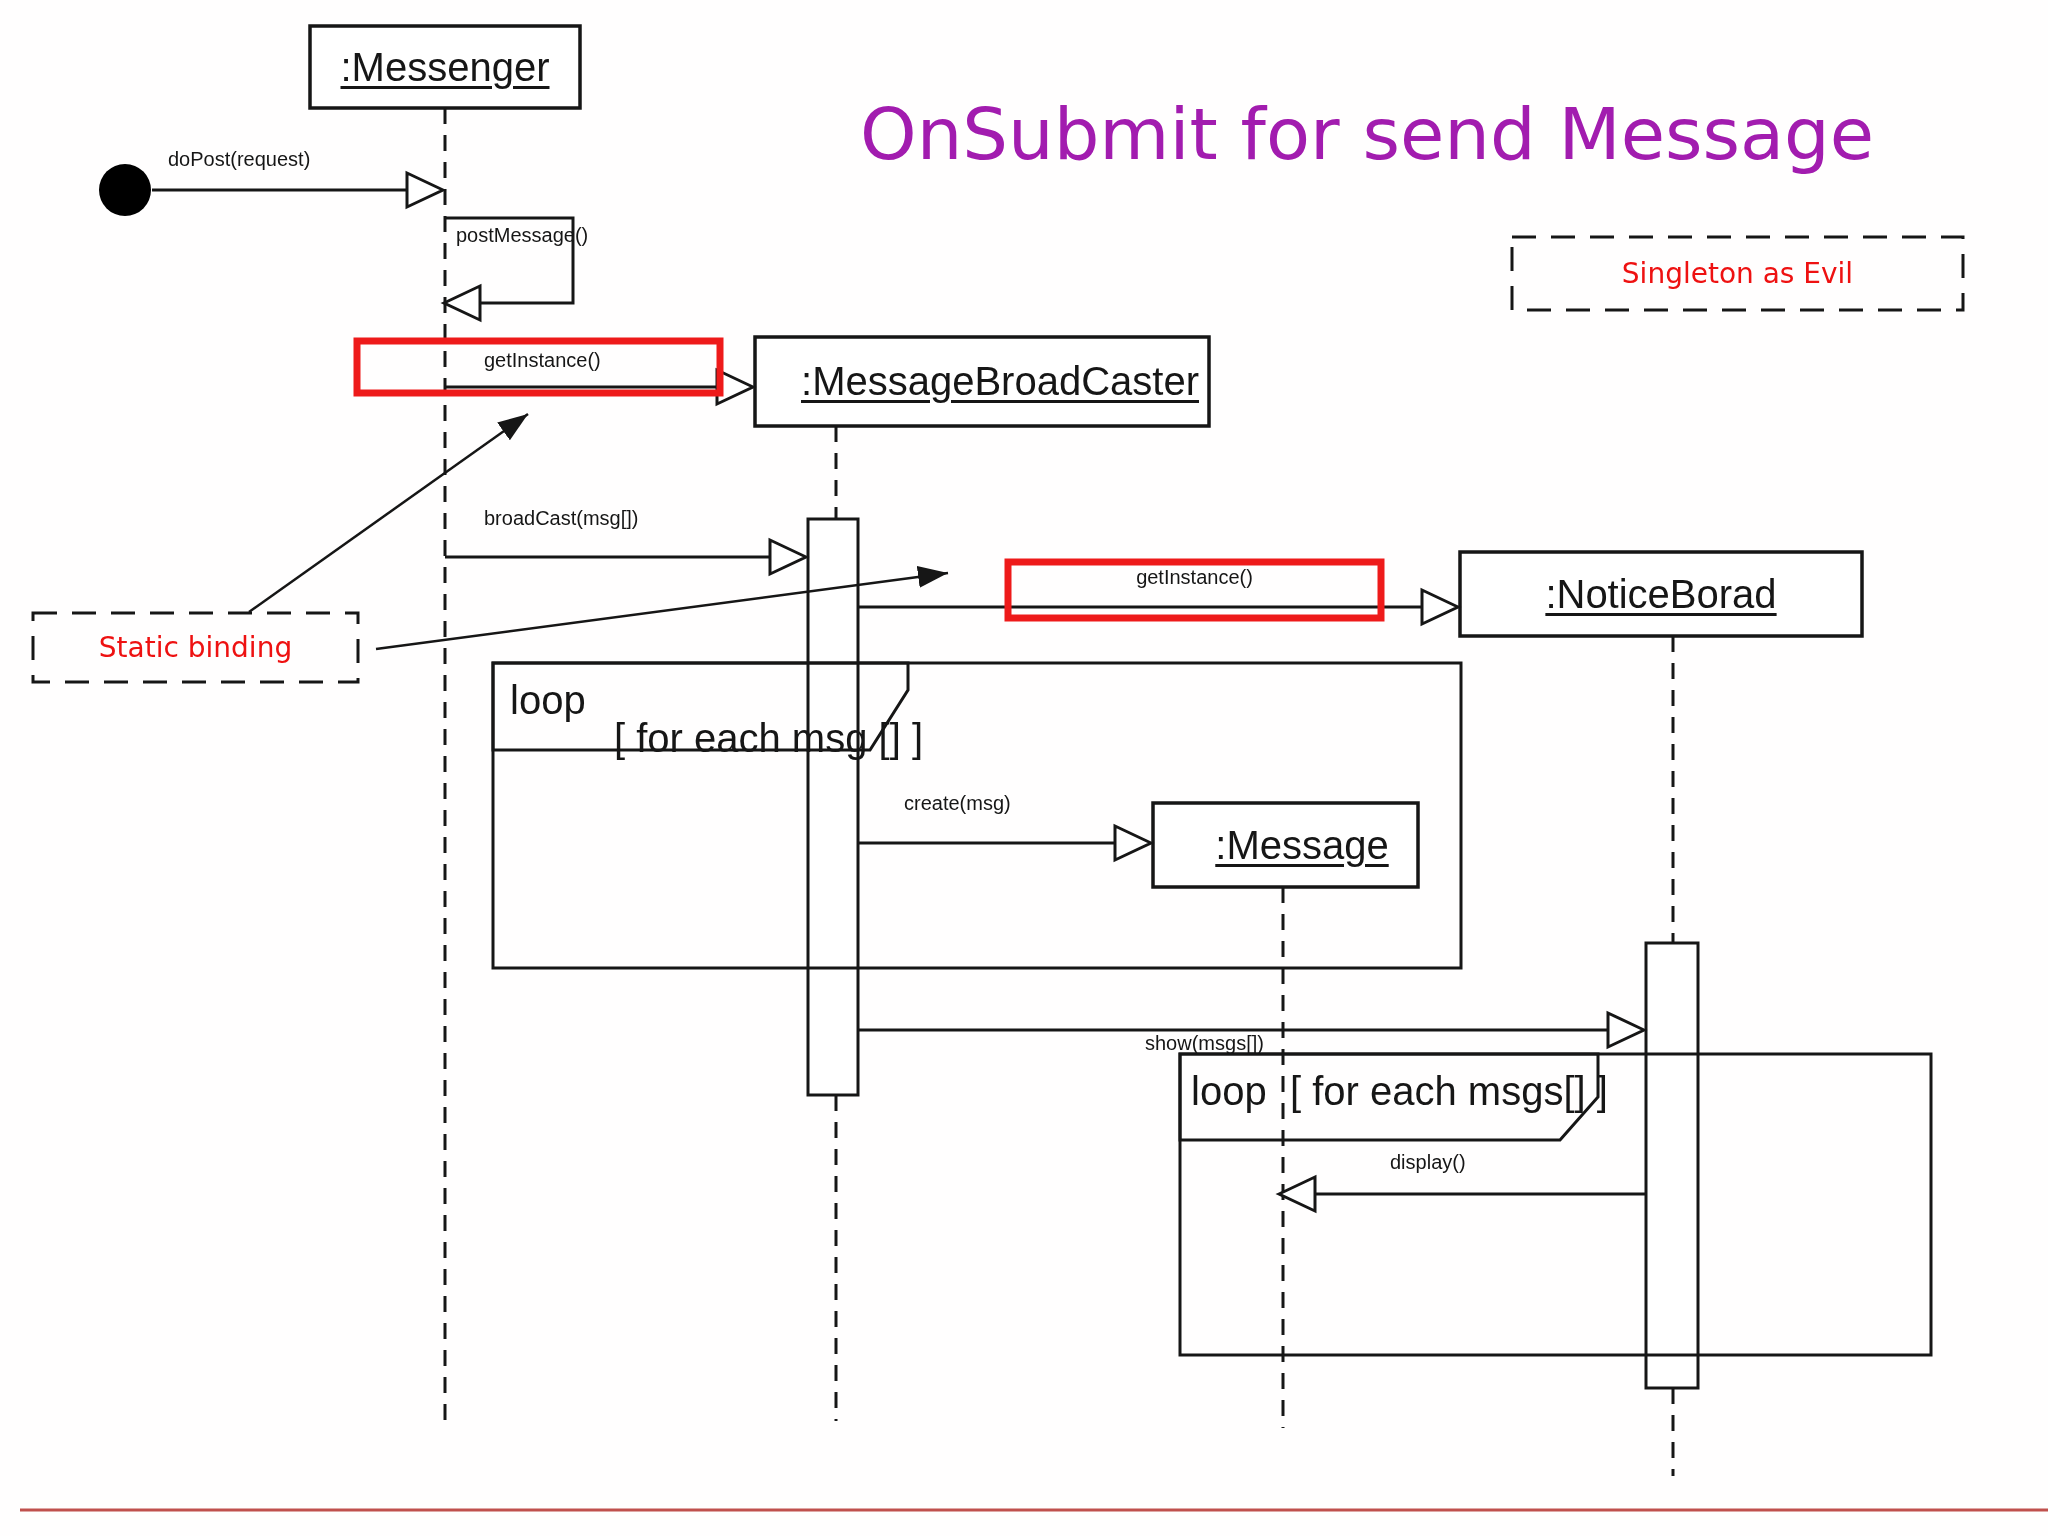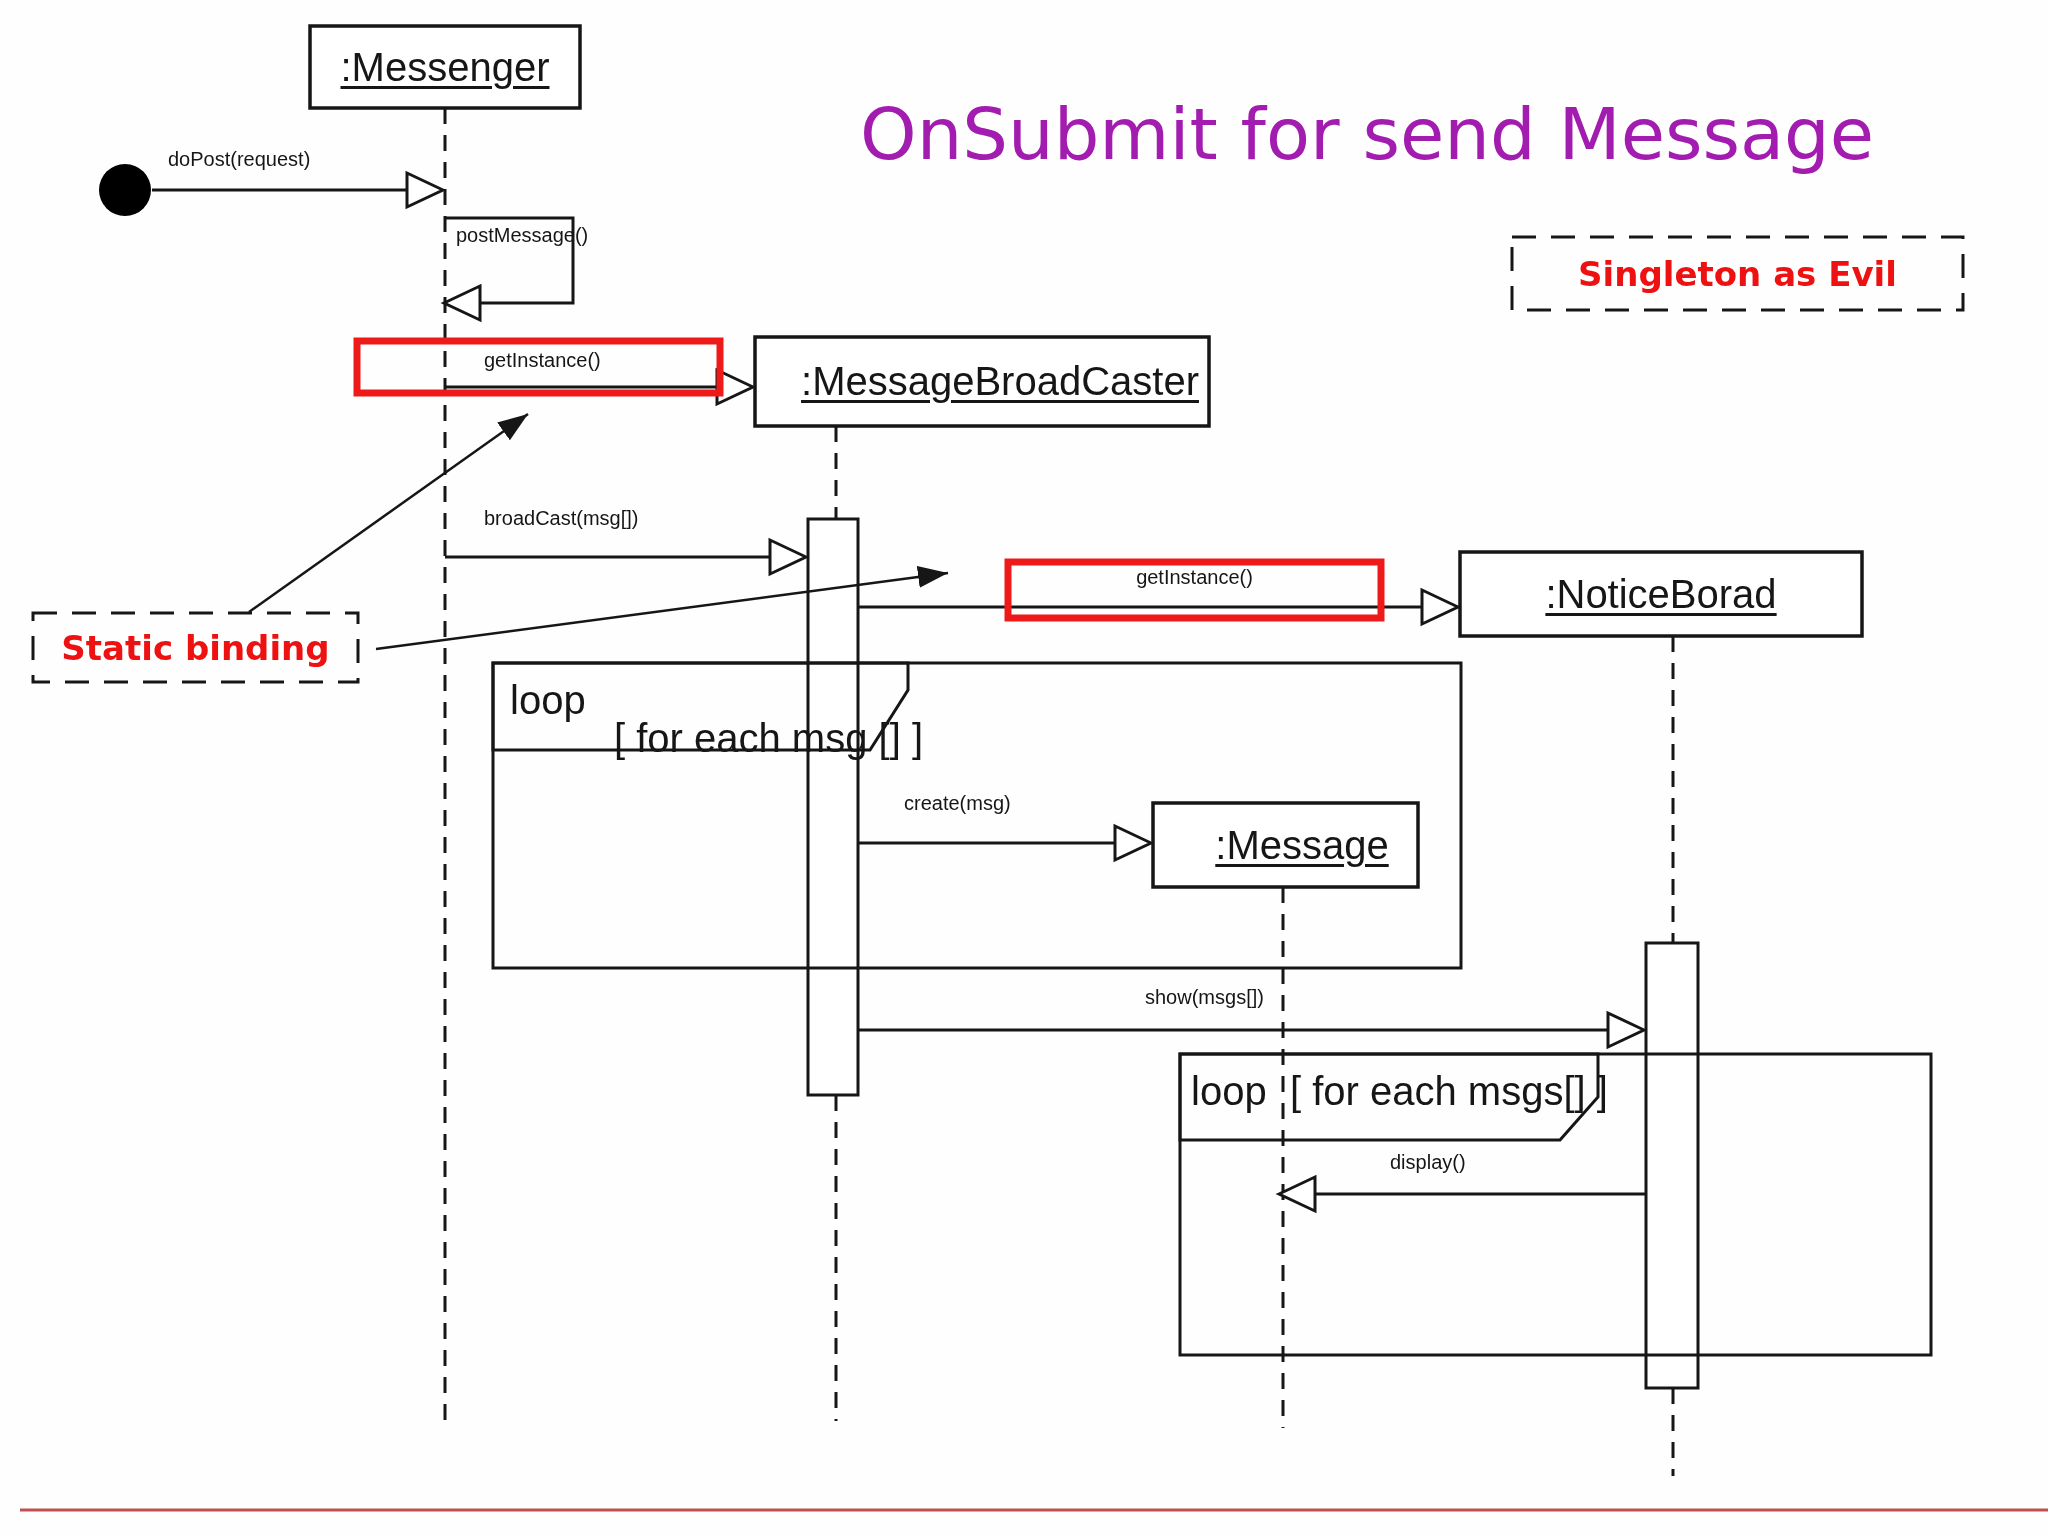--- a/index.html
+++ b/index.html
@@ -8,21 +8,21 @@
   #artwork{position:absolute;left:0;top:0;width:2048px;height:1536px;}
 
   .lbl{position:absolute;white-space:nowrap;font-size:20px;color:#161616;}
   .obj-lbl{font-size:40px;text-decoration:underline;text-decoration-thickness:2.5px;text-underline-offset:5px;
            text-align:center;}
   .frag-lbl{font-size:40px;}
 
   #page-title{position:absolute;left:860px;top:92px;width:1170px;font-family:"DejaVu Sans",sans-serif;
               font-size:72px;color:#a21caf;white-space:nowrap;}
 
-  .note-text{position:absolute;font-family:"DejaVu Sans",sans-serif;font-weight:bold;font-size:34px;
+  .note-text{position:absolute;font-family:"DejaVu Sans",sans-serif;font-weight:normal;font-size:28px;
              color:var(--accent-red);display:flex;align-items:center;justify-content:center;white-space:nowrap;}
 
   
   .lifeline{stroke:#161616;stroke-width:3;stroke-dasharray:16 11;fill:none;}
   .solid{stroke:#161616;stroke-width:3;fill:none;}
   .boxline{stroke:#161616;stroke-width:3.5;fill:#ffffff;}
   .bar{stroke:#161616;stroke-width:3;fill:#ffffff;}
   .frame{stroke:#161616;stroke-width:3;fill:none;}
   .openhead{stroke:#161616;stroke-width:3;fill:#ffffff;}
   .redbox{stroke:var(--highlight-red);stroke-width:7;fill:none;}
@@ -103,21 +103,21 @@
   <div class="lbl obj-lbl" style="left:755px;top:337px;width:454px;line-height:89px;margin-left:18px;">:MessageBroadCaster</div>
   <div class="lbl obj-lbl" style="left:1460px;top:552px;width:402px;line-height:84px;">:NoticeBorad</div>
   <div class="lbl obj-lbl" style="left:1153px;top:803px;width:298px;line-height:84px;">:Message</div>
 
   <div class="lbl" style="left:168px;top:148px;">doPost(request)</div>
   <div class="lbl" style="left:456px;top:224px;">postMessage()</div>
   <div class="lbl" style="left:484px;top:349px;">getInstance()</div>
   <div class="lbl" style="left:484px;top:507px;">broadCast(msg[])</div>
   <div class="lbl" style="left:1008px;top:566px;width:373px;text-align:center;">getInstance()</div>
   <div class="lbl" style="left:904px;top:792px;">create(msg)</div>
-  <div class="lbl" style="left:1145px;top:986px;">show(msgs[])</div>
+  <div class="lbl" style="left:1145px;top:1032px;">show(msgs[])</div>
   <div class="lbl" style="left:1390px;top:1151px;">display()</div>
 
   <div class="lbl frag-lbl" style="left:510px;top:678px;">loop</div>
   <div class="lbl frag-lbl" style="left:614px;top:716px;">[ for each msg [] ]</div>
   <div class="lbl frag-lbl" style="left:1191px;top:1069px;">loop</div>
   <div class="lbl frag-lbl" style="left:1290px;top:1069px;">[ for each msgs[] ]</div>
 
   <div class="note-text" style="left:1512px;top:237px;width:451px;height:73px;">Singleton as Evil</div>
   <div class="note-text" style="left:33px;top:613px;width:325px;height:69px;">Static binding</div>
 

